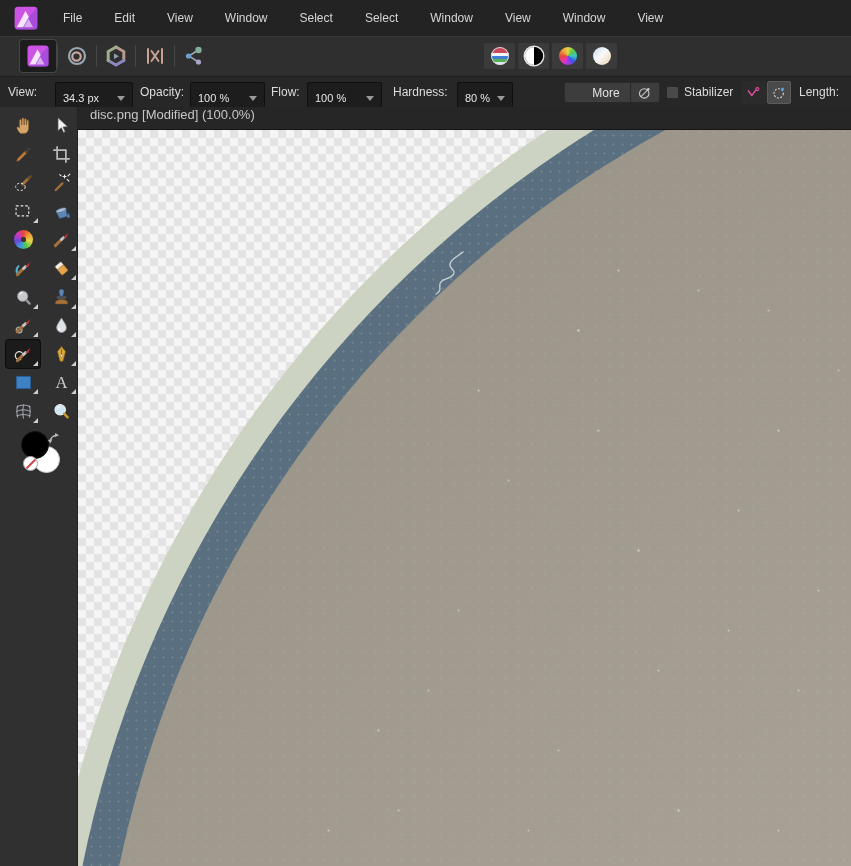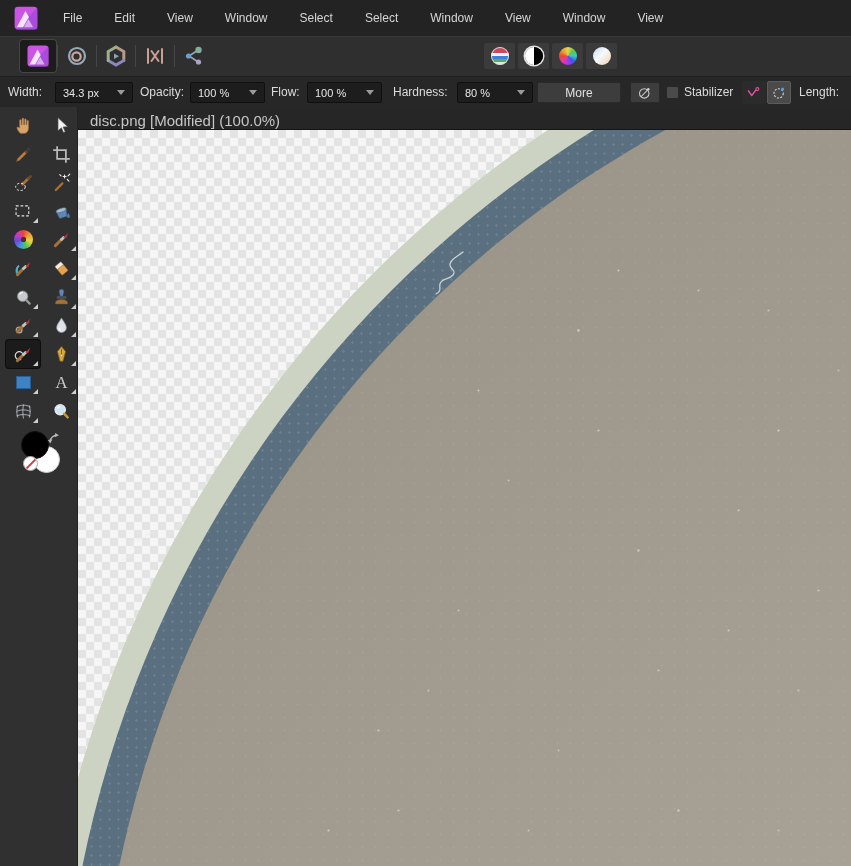--- a/index.html
+++ b/index.html
@@ -28,30 +28,30 @@
   .ic-autocolour{background:conic-gradient(#e8d44a,#58c84a,#3ac8c8,#3858e8,#a838e8,#e838a8,#e84838,#e8a038,#e8d44a);}
   .ic-autowb{background:linear-gradient(135deg,#c2d8ec 0%,#f8fafc 45%,#ecd2ae 100%);}
   .ic-colorwheel{width:19px;height:19px;border-radius:50%;display:block;
      background:radial-gradient(circle at 50% 50%,#44342a 0 2.5px,rgba(0,0,0,0) 3px),
      conic-gradient(#e84838,#e8a038,#e8d44a,#58c84a,#3a9ae0,#6a48d8,#c838c8,#e84838);}
 
   
   .ctxbar{left:0;top:76px;width:851px;height:31px;background:#272727;border-top:1px solid #1f1f1f;box-sizing:border-box;}
   .ctx-label{position:absolute;top:0;line-height:31px;font-size:12px;color:#dcdcdc;}
   .dd{position:absolute;top:5px;height:21px;background:#1d1d1d;border:1px solid #0f0f0f;border-radius:2px;
-      box-sizing:border-box;display:flex;align-items:center;padding:4px 7px;font-size:11px;color:#e6e6e6;}
+      box-sizing:border-box;display:flex;align-items:center;padding:15px 7px;font-size:11px;color:#e6e6e6;}
   .dd-caret{margin-left:auto;width:0;height:0;border-left:4px solid transparent;border-right:4px solid transparent;border-top:5px solid #9a9a9a;}
   .btn{position:absolute;top:5px;height:21px;background:#3d3d3d;border:1px solid #2a2a2a;border-radius:2px;
        box-sizing:border-box;display:flex;align-items:center;justify-content:center;font-size:12px;color:#e2e2e2;}
   .tool-toggle{position:absolute;top:4px;width:24px;height:23px;border-radius:2px;display:flex;align-items:center;justify-content:center;box-sizing:border-box;}
   .checkbox{position:absolute;top:9px;width:13px;height:13px;background:#4a4a4a;border:1px solid #282828;border-radius:2px;box-sizing:border-box;}
 
   
   .tabbar{left:78px;top:107px;width:773px;height:23px;background:#262626;border-bottom:1px solid #151515;box-sizing:border-box;}
-  .doc-tab{height:100%;display:flex;align-items:flex-end;padding:0 12px;font-size:15px;color:#c6c6c6;width:max-content;}
+  .doc-tab{height:100%;display:flex;align-items:flex-start;padding:0 12px;font-size:13px;color:#c6c6c6;width:max-content;}
 
   
   .toolspanel{left:0;top:107px;width:78px;height:759px;background:#303030;border-right:1px solid #222;box-sizing:border-box;}
   .tool-cell{position:absolute;width:34px;height:28px;border-radius:3px;display:flex;align-items:center;justify-content:center;}
   .tool-cell.selected{background:#1b1b1b;box-shadow:0 0 0 1px #0d0d0d;}
   .flyout{position:absolute;right:2px;bottom:2px;width:0;height:0;border-left:5px solid transparent;border-bottom:5px solid #cfcfcf;}
   .colorwell{position:absolute;left:0;top:320px;width:78px;height:58px;}
   .swatch{position:absolute;border-radius:50%;box-sizing:border-box;}
   .swatch.fg{left:21px;top:4px;width:28px;height:28px;background:#000;border:1px solid #111;z-index:2;}
   .swatch.bg{left:33px;top:19px;width:27px;height:27px;background:#fff;border:1px solid #c9c9c9;z-index:1;}
@@ -190,41 +190,41 @@
       </div>
       <div class="auto-btn">
         <span style="display:flex">
           <span class="circle-ic ic-autowb"></span>
         </span>
       </div>
     </div>
 </div>
 
 <div class="abs ctxbar">
-  <span class="ctx-label" style="left:8px">Width:</span>
+  <span class="ctx-label" style="left:8px">View:</span>
   <div class="dd" style="left:55px;width:78px">
     <span>34.3 px</span>
     <span class="dd-caret"></span>
   </div>
   <span class="ctx-label" style="left:140px">Opacity:</span>
   <div class="dd" style="left:190px;width:75px">
     <span>100 %</span>
     <span class="dd-caret"></span>
   </div>
   <span class="ctx-label" style="left:271px">Flow:</span>
   <div class="dd" style="left:307px;width:75px">
     <span>100 %</span>
     <span class="dd-caret"></span>
   </div>
   <span class="ctx-label" style="left:393px">Hardness:</span>
-  <div class="dd" style="left:457px;width:76px">
+  <div class="dd" style="left:457px;width:56px">
     <span>80 %</span>
     <span class="dd-caret"></span>
   </div>
-  <div class="btn" style="left:537px;width:84px">
+  <div class="btn" style="left:564px;width:84px">
     <span>More</span>
   </div>
   <div class="btn" style="left:630px;width:30px">
     <span id="wet-icon" style="display:flex">
         <svg width="18" height="18" viewBox="0 0 24 24" style="display:block">
     <circle cx="11" cy="12.5" r="6.3" fill="none" stroke="#cfcfcf" stroke-width="1.4"></circle>
     <path d="M6.6 17L16.2 7.2" stroke="#cfcfcf" stroke-width="1.4"></path>
     <circle cx="16.4" cy="7" r="1.6" fill="#cfcfcf"></circle>
         </svg>
       </span>

